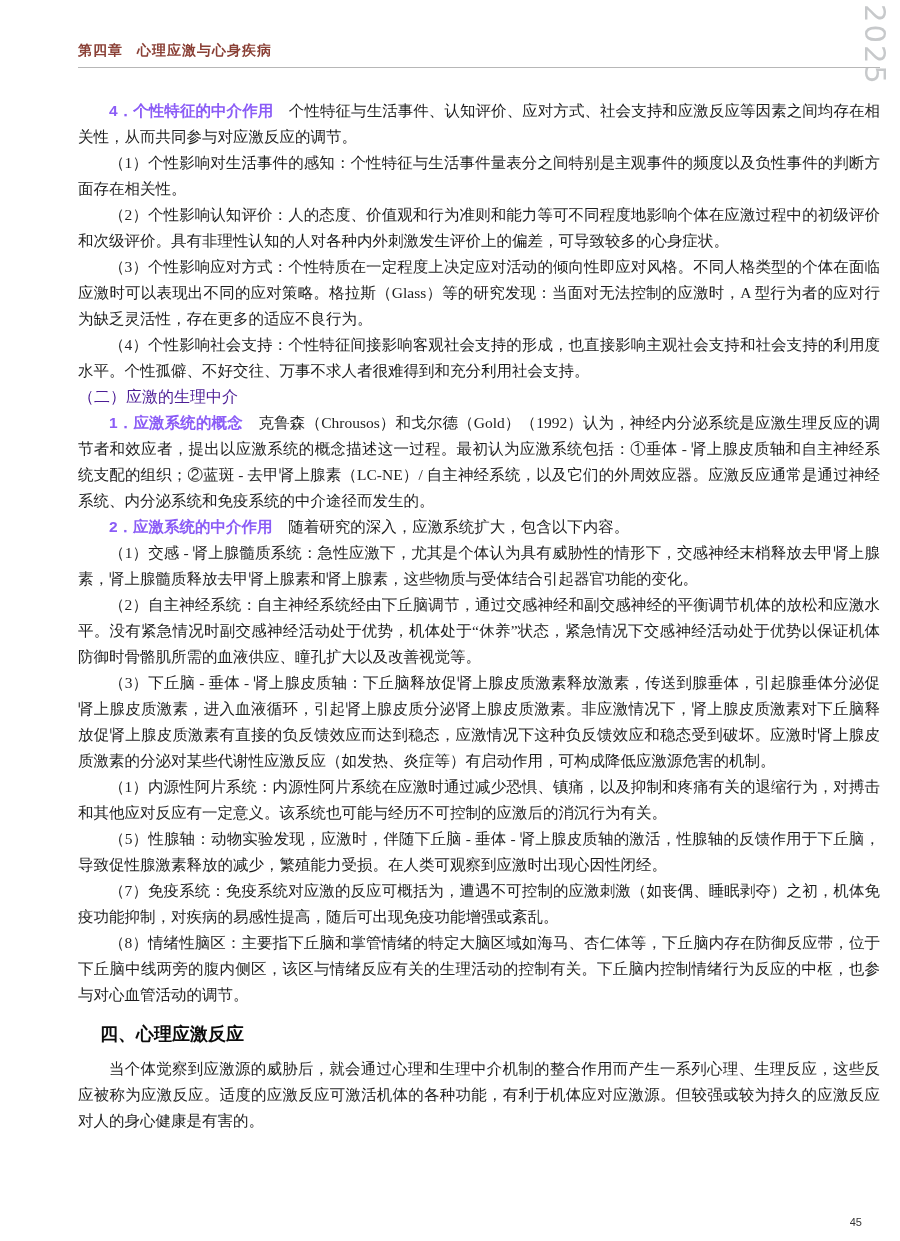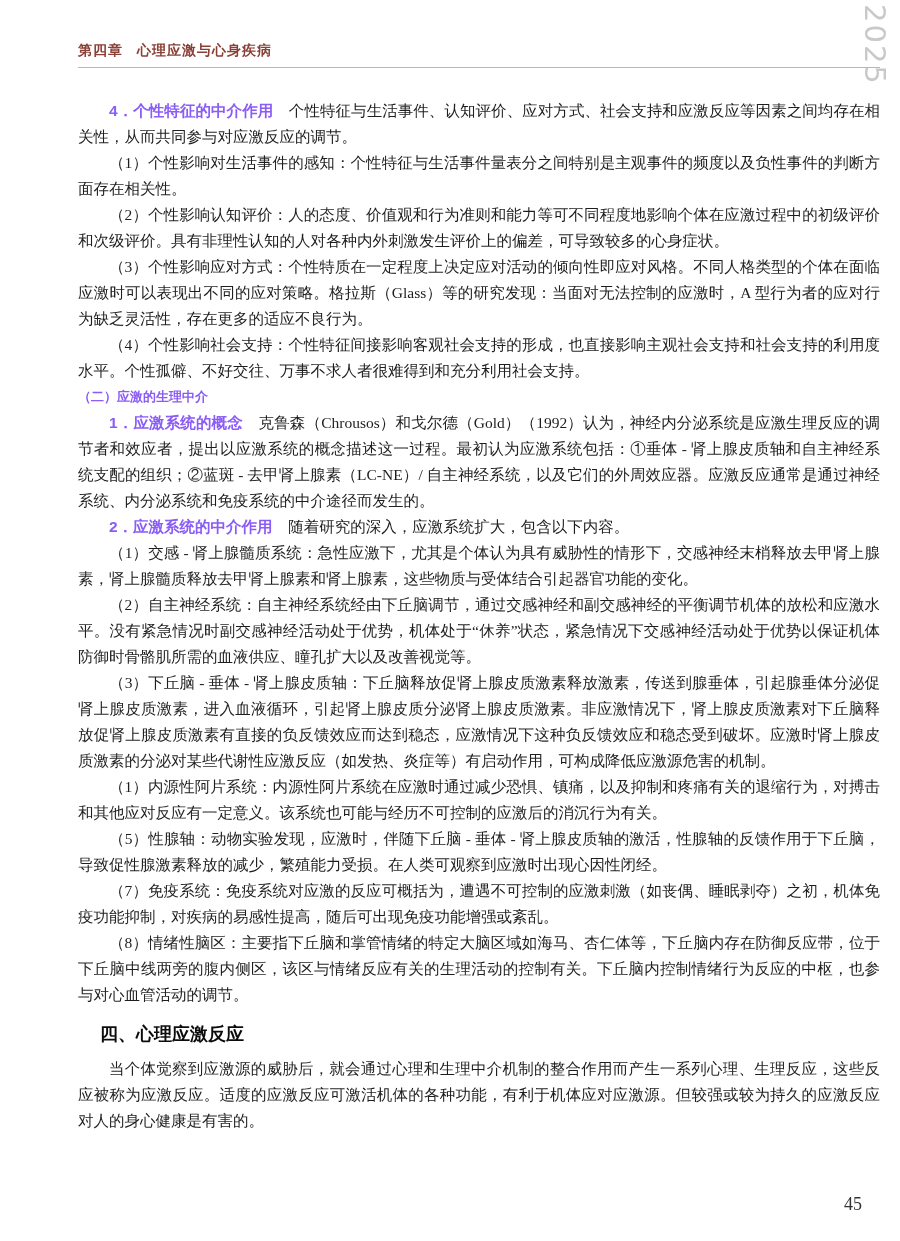--- a/index.html
+++ b/index.html
@@ -63,43 +63,43 @@
     text-align: justify;
   }
   p.para { text-indent: 2em; }
   p.para .lead {
     font-family: "Liberation Sans", "DejaVu Sans", sans-serif;
     font-weight: bold;
     color: #8b5cf6;
   }
   .sub-heading {
     font-family: "Liberation Sans", "DejaVu Sans", sans-serif;
-    font-weight: bold;
-    font-size: 13px;
-    color: #8b5cf6;
+    font-weight: normal;
+    font-size: 16px;
+    color: #4c1d95;
     text-indent: 0;
   }
   .section-heading {
     font-family: "Liberation Sans", "DejaVu Sans", sans-serif;
     font-weight: bold;
     font-size: 18px;
     color: #0c0c0c;
     padding-left: 22px;
     margin: 13px 0 9px 0;
     line-height: 26px;
   }
 
   
   .page-number {
     position: absolute;
     right: 38px;
-    bottom: 26px;
-    font-size: 18px;
+    bottom: 13px;
+    font-size: 11px;
     color: #333;
-    font-family: Liberation Serif, serif;
+    font-family: Liberation Sans, sans-serif;
   }
 </style>
 </head>
 <body>
 
 <div class="page">
 
   <div class="watermark">2025</div>
 
   <header class="page-header">

